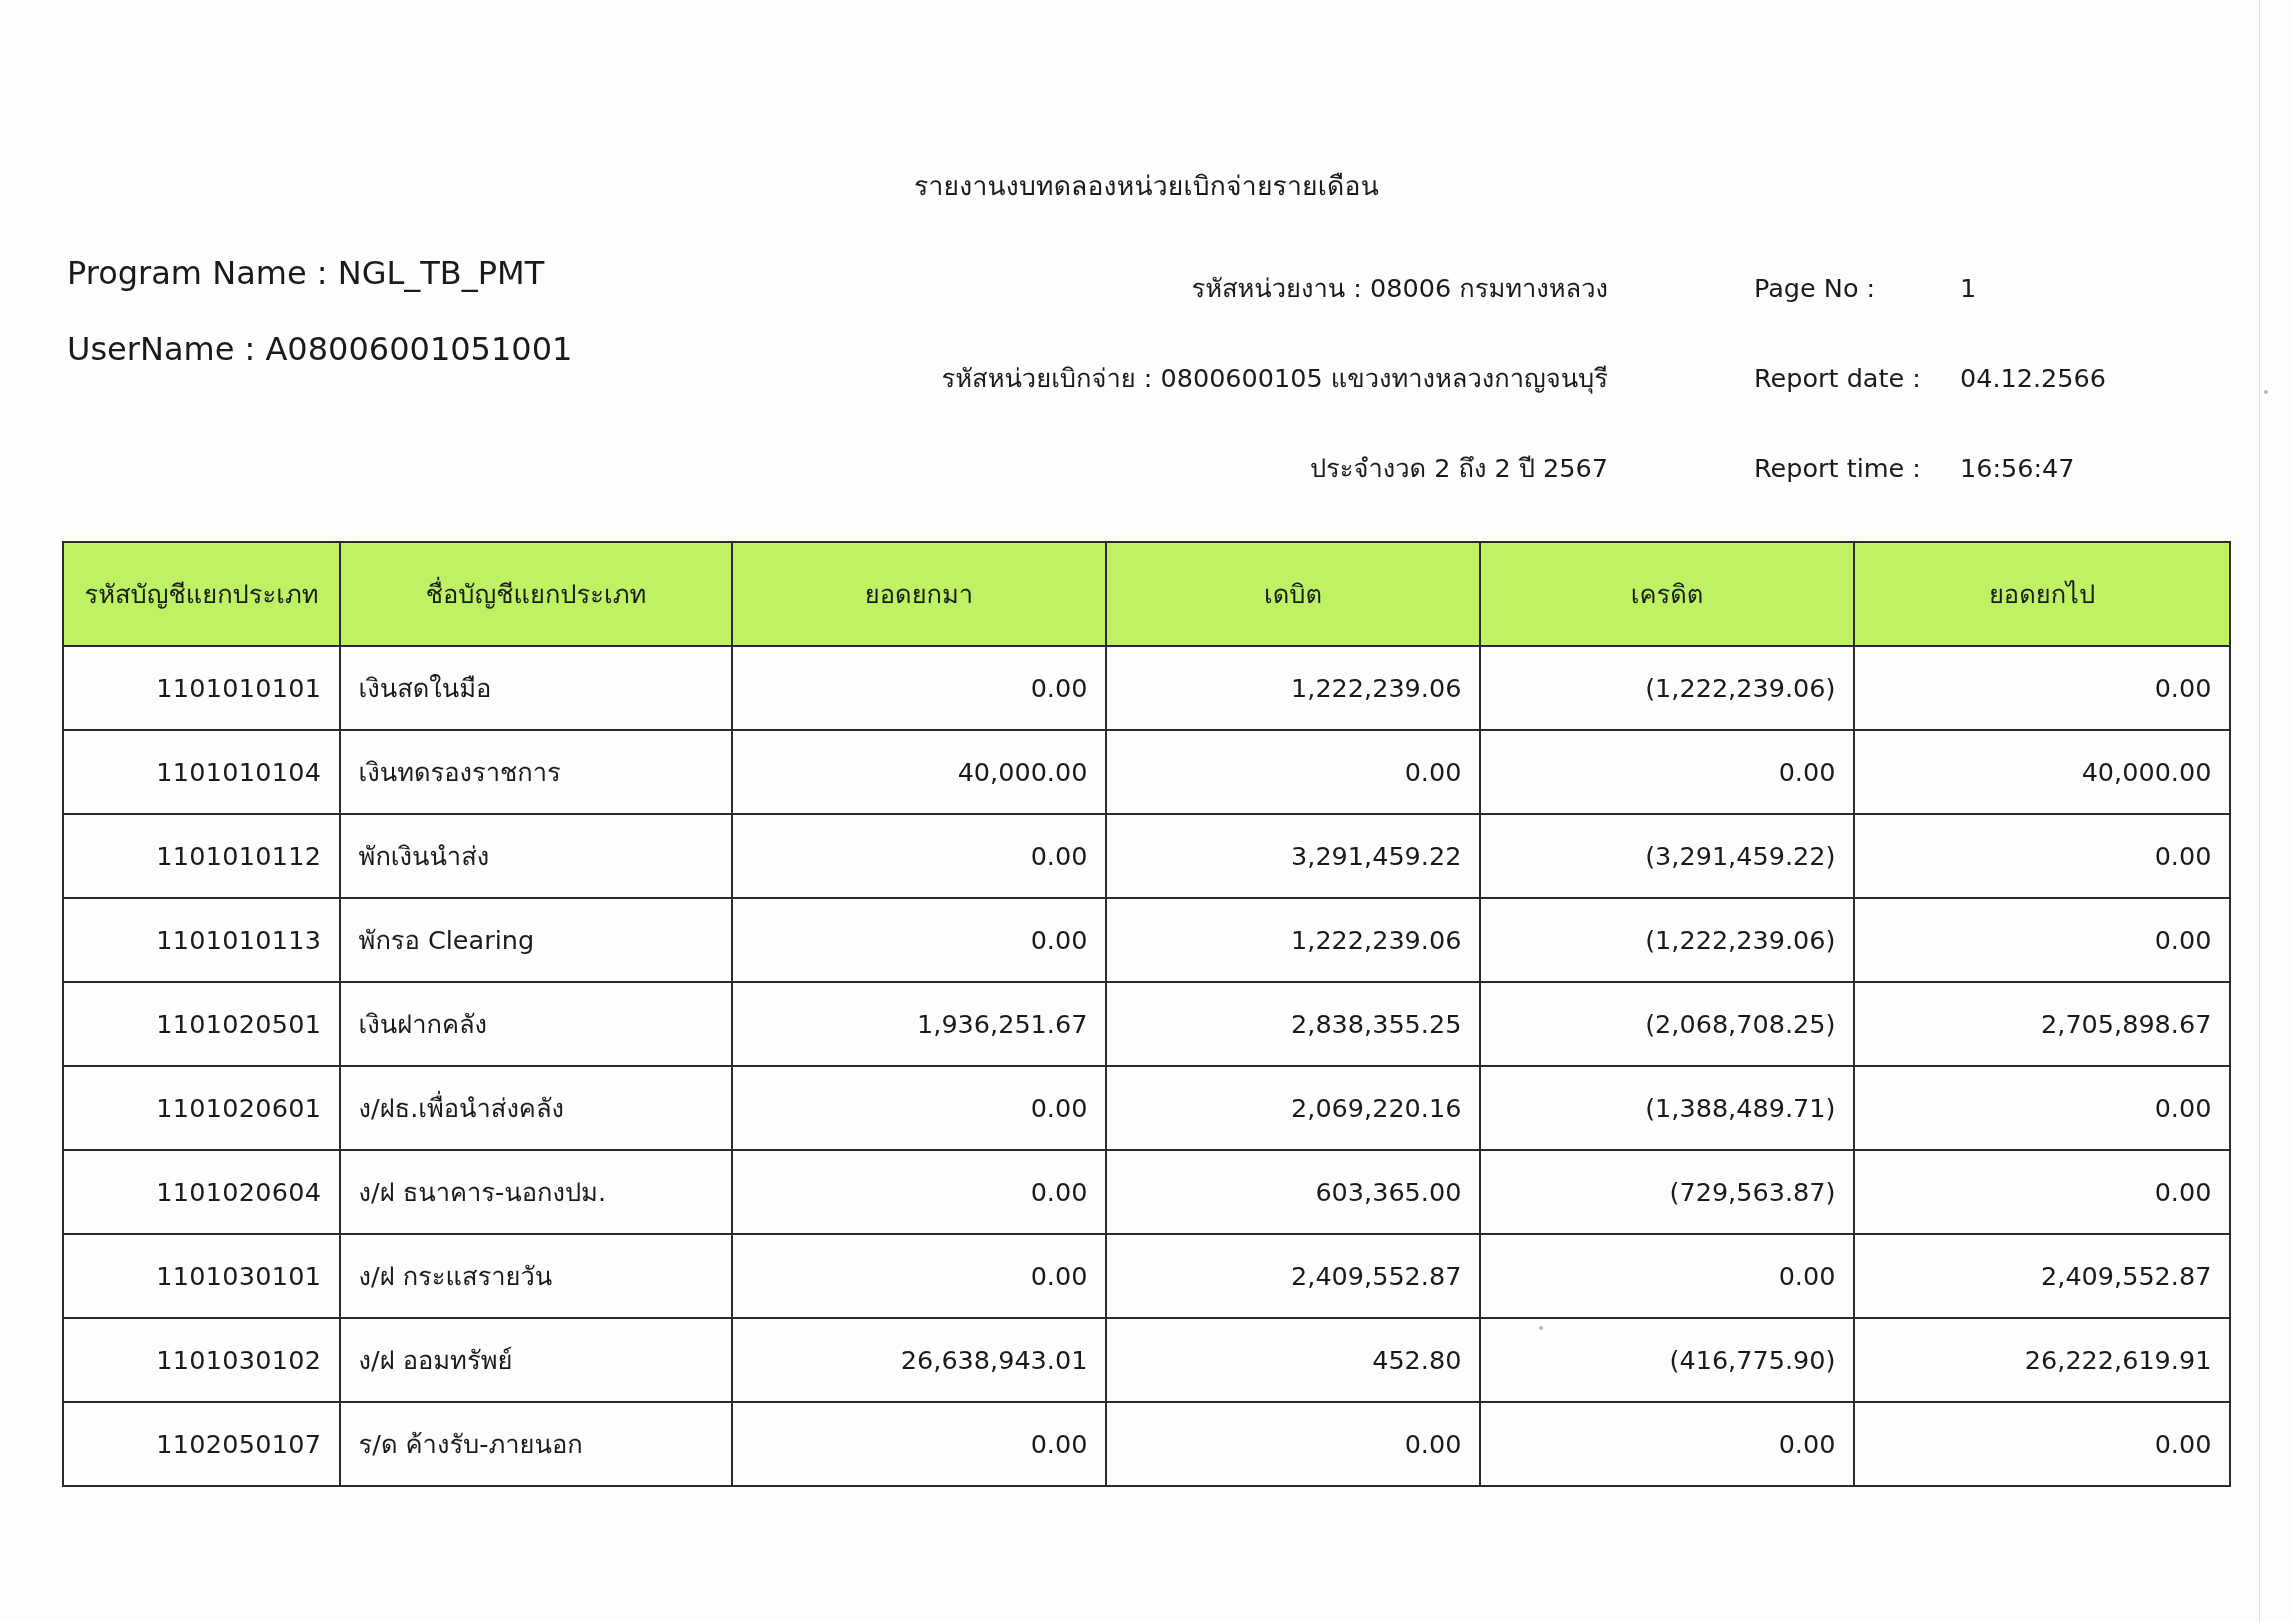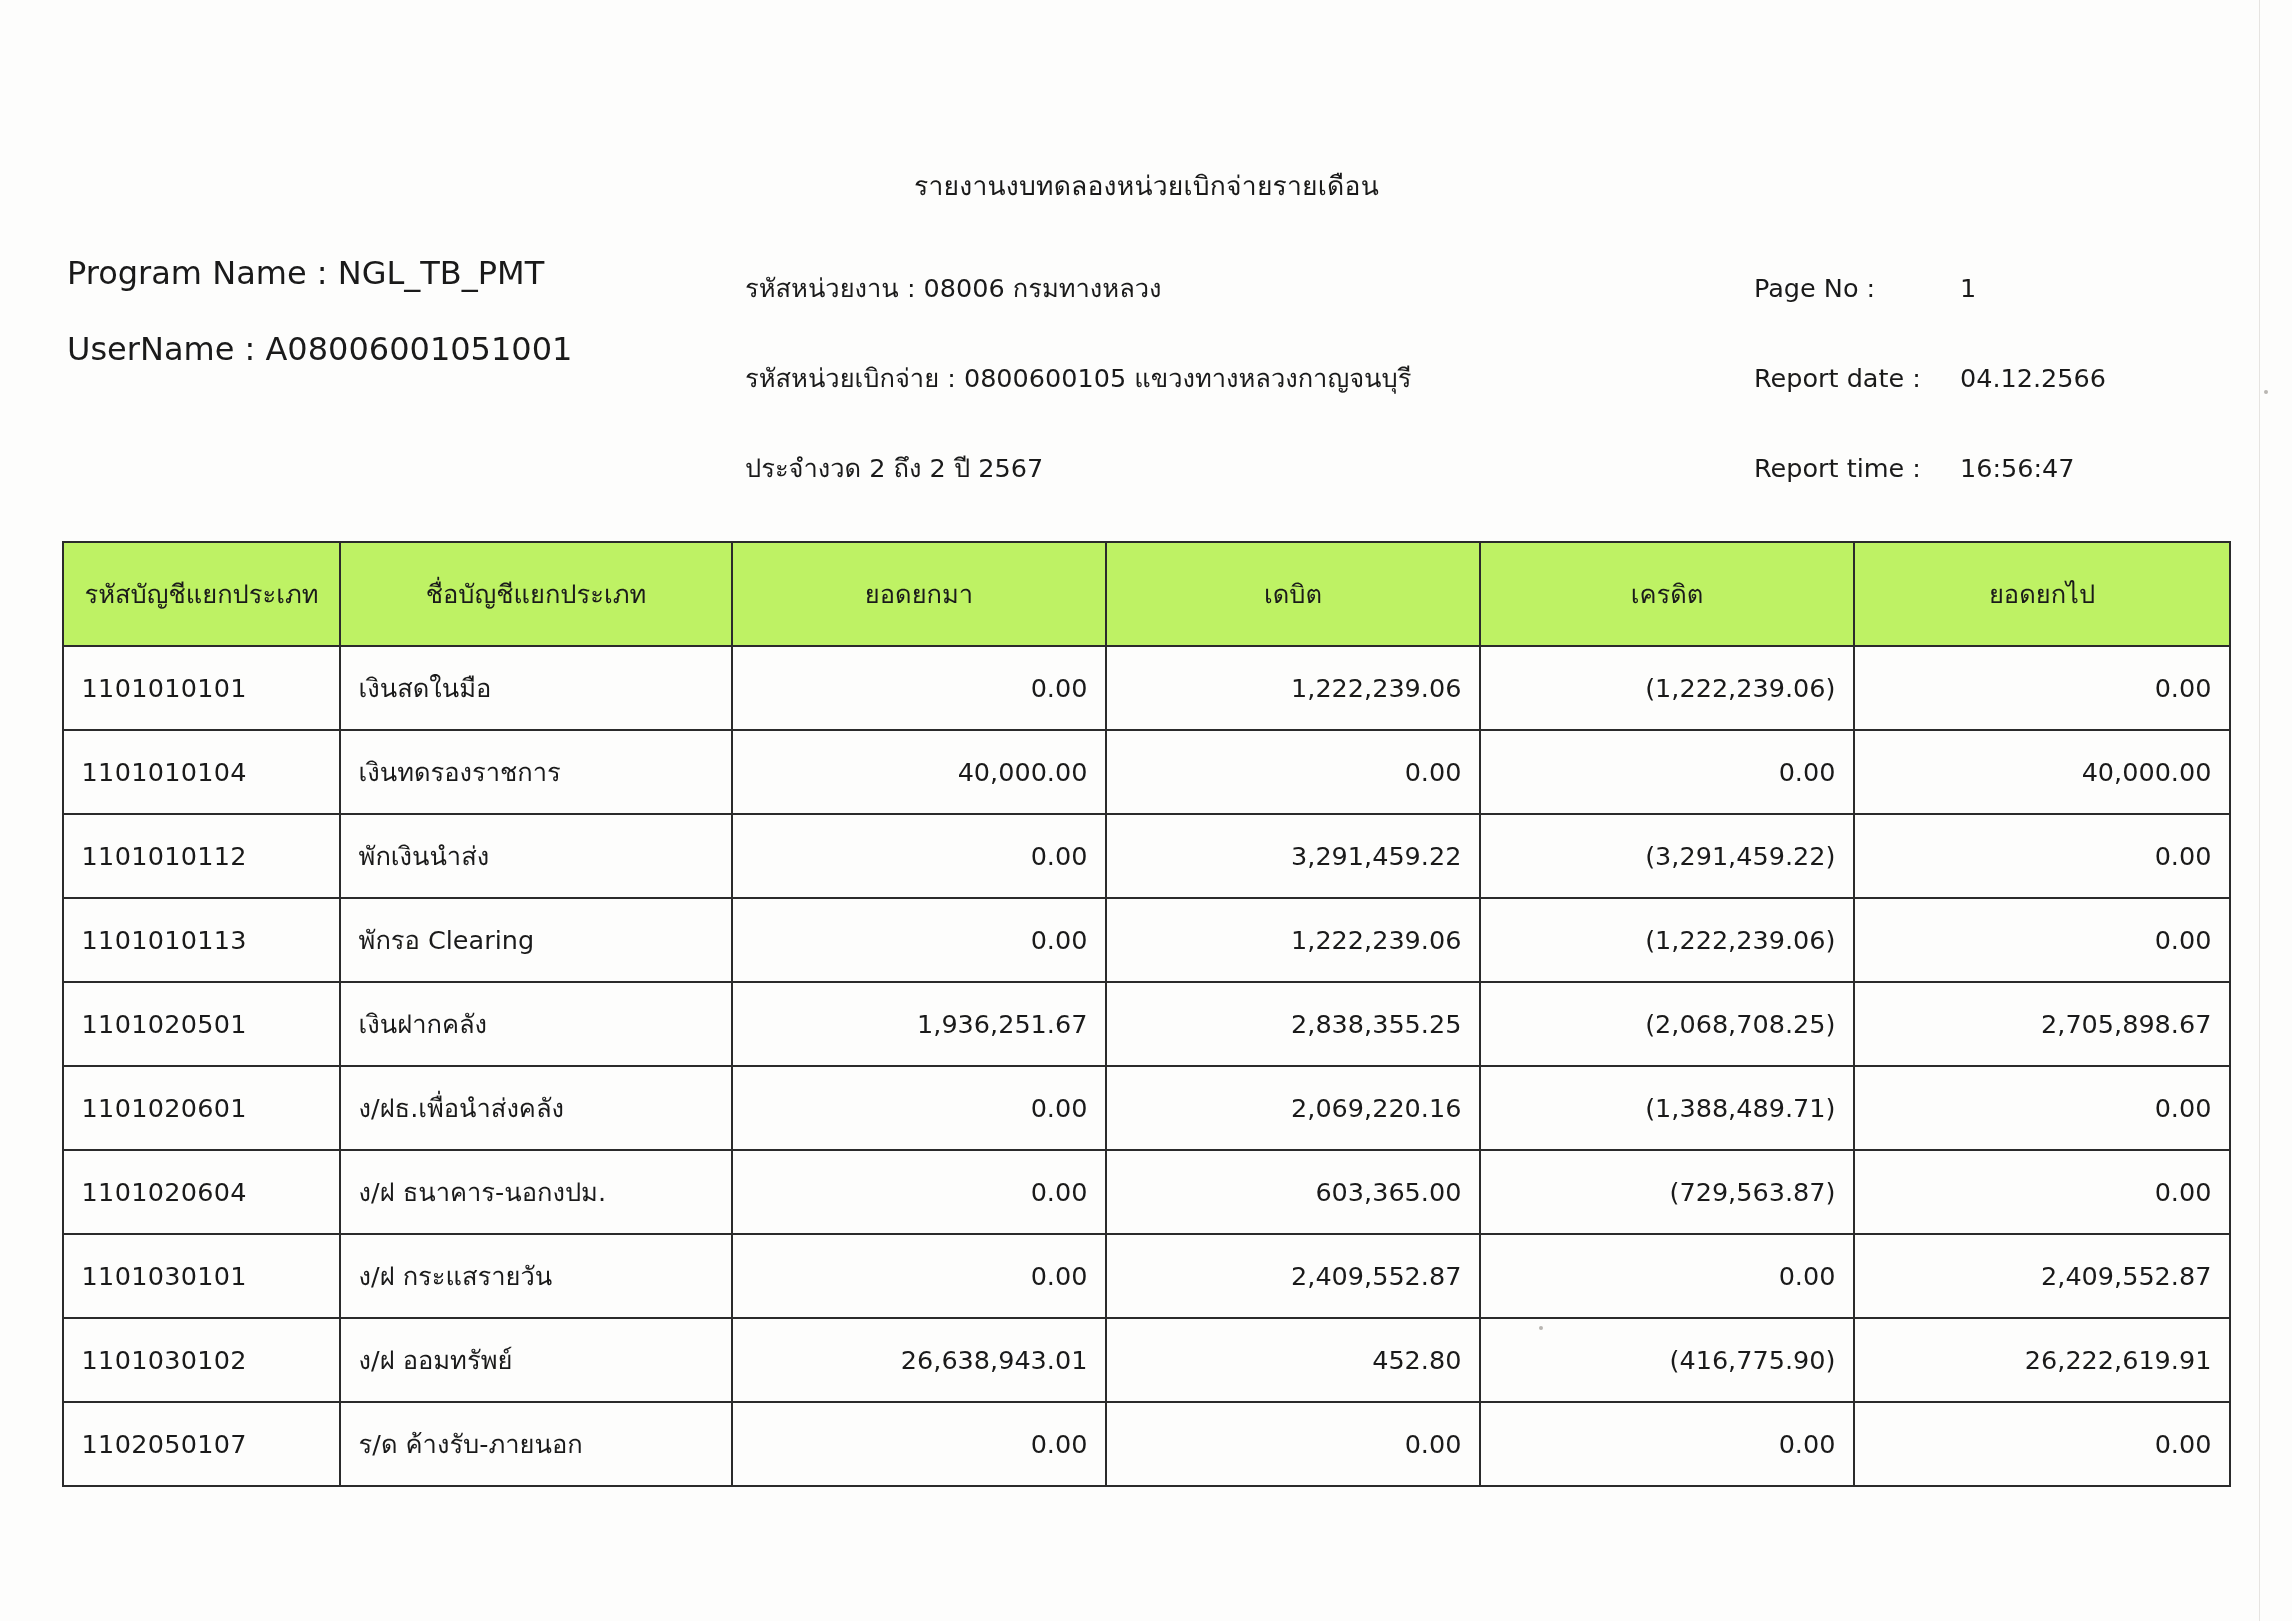--- a/index.html
+++ b/index.html
@@ -36,21 +36,21 @@
     top: 235px;
     left: 67px;
     font-size: 32px;
     line-height: 76px;
   }
   .center-meta {
     position: absolute;
     top: 243px;
     left: 745px;
     width: 863px;
-    text-align: left;
+    text-align: right;
     font-size: 25.5px;
     line-height: 90px;
   }
   .right-meta {
     position: absolute;
     top: 243px;
     left: 1754px;
     font-size: 25.5px;
     line-height: 90px;
   }
@@ -86,21 +86,21 @@
     text-align: center;
     background: #bef264;
   }
   col.c0 { width: 277px; }
   col.c1 { width: 392px; }
   col.c2 { width: 374px; }
   col.c3 { width: 374px; }
   col.c4 { width: 374px; }
   col.c5 { width: 376px; }
 
-  td.code { text-align: left; letter-spacing: 0.3px; }
+  td.code { text-align: right; letter-spacing: 0.3px; }
   td.name { text-align: left; }
   td.num  { text-align: right; padding-right: 25.5px; }
 
   
   .edge-line {
     position: absolute;
     top: 0;
     left: 2259px;
     width: 1px;
     height: 1621px;

